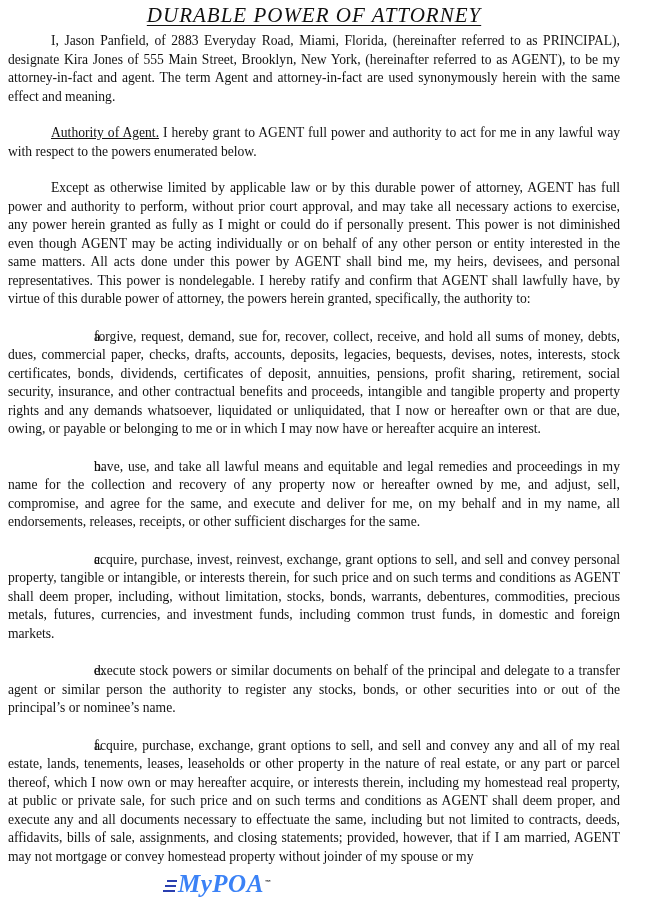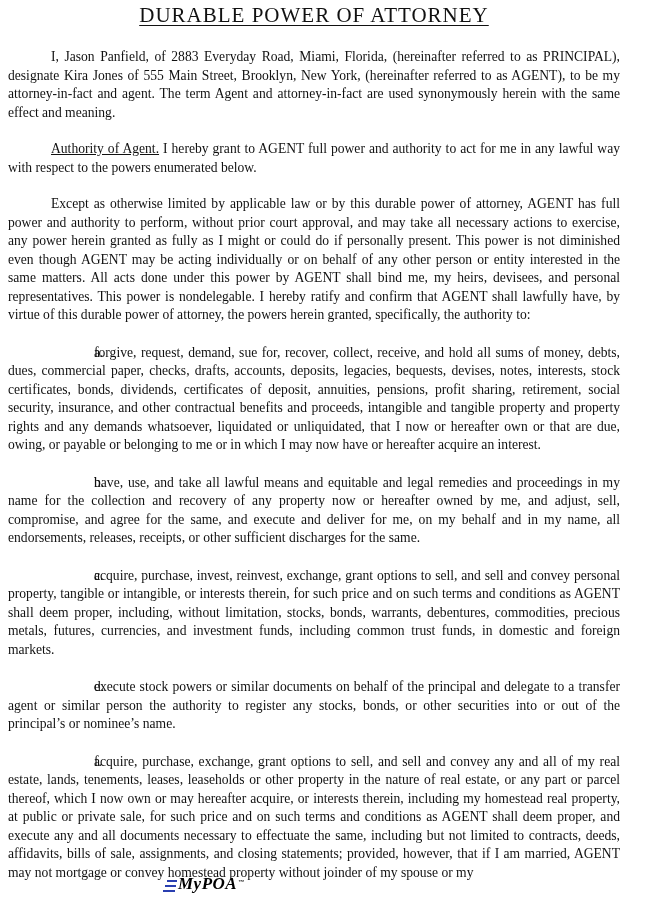--- a/index.html
+++ b/index.html
@@ -22,34 +22,35 @@
       width: 612px;
     }
     .title {
       text-align: center;
       font-family: "Liberation Serif", serif;
       font-size: 21px;
       letter-spacing: 1px;
       margin: 2px 0 0 0;
       line-height: 26px;
       font-weight: normal;
+      font-style: italic;
     }
     .title span {
       text-decoration: underline;
       text-decoration-thickness: 1px;
       text-underline-offset: 3px;
     }
     p {
       margin: 0;
       font-size: 13.6px;
       line-height: 18.5px;
       text-align: justify;
       text-indent: 43px;
     }
-    .p-intro { margin-top: 20px; }
+    .p-intro { margin-top: 4px; }
     .p-authority { margin-top: 18px; }
     .p-except { margin-top: 18px; }
     .item { margin-top: 19px; }
     .item .label {
       display: inline-block;
       width: 43px;
     }
     .u { text-decoration: underline; }
     .footer {
       position: absolute;
@@ -77,23 +78,23 @@
       background: #2a3fb0;
       margin: 1.5px 0;
     }
     .logo-lines i:nth-child(1) { width: 10px; margin-left: 4px; }
     .logo-lines i:nth-child(2) { width: 11px; margin-left: 2px; }
     .logo-lines i:nth-child(3) { width: 12px; margin-left: 0; }
     .logo-text {
       font-family: "Liberation Serif", serif;
       font-weight: bold;
       font-style: italic;
-      font-size: 17px;
+      font-size: 25px;
       line-height: 24px;
-      color: #000000;
+      color: #3b82f6;
       letter-spacing: 0.5px;
     }
     .tm {
       font-family: "Liberation Sans", sans-serif;
       font-size: 6px;
       font-weight: bold;
       vertical-align: top;
       position: relative;
       top: -2px;
       margin-left: 1px;

